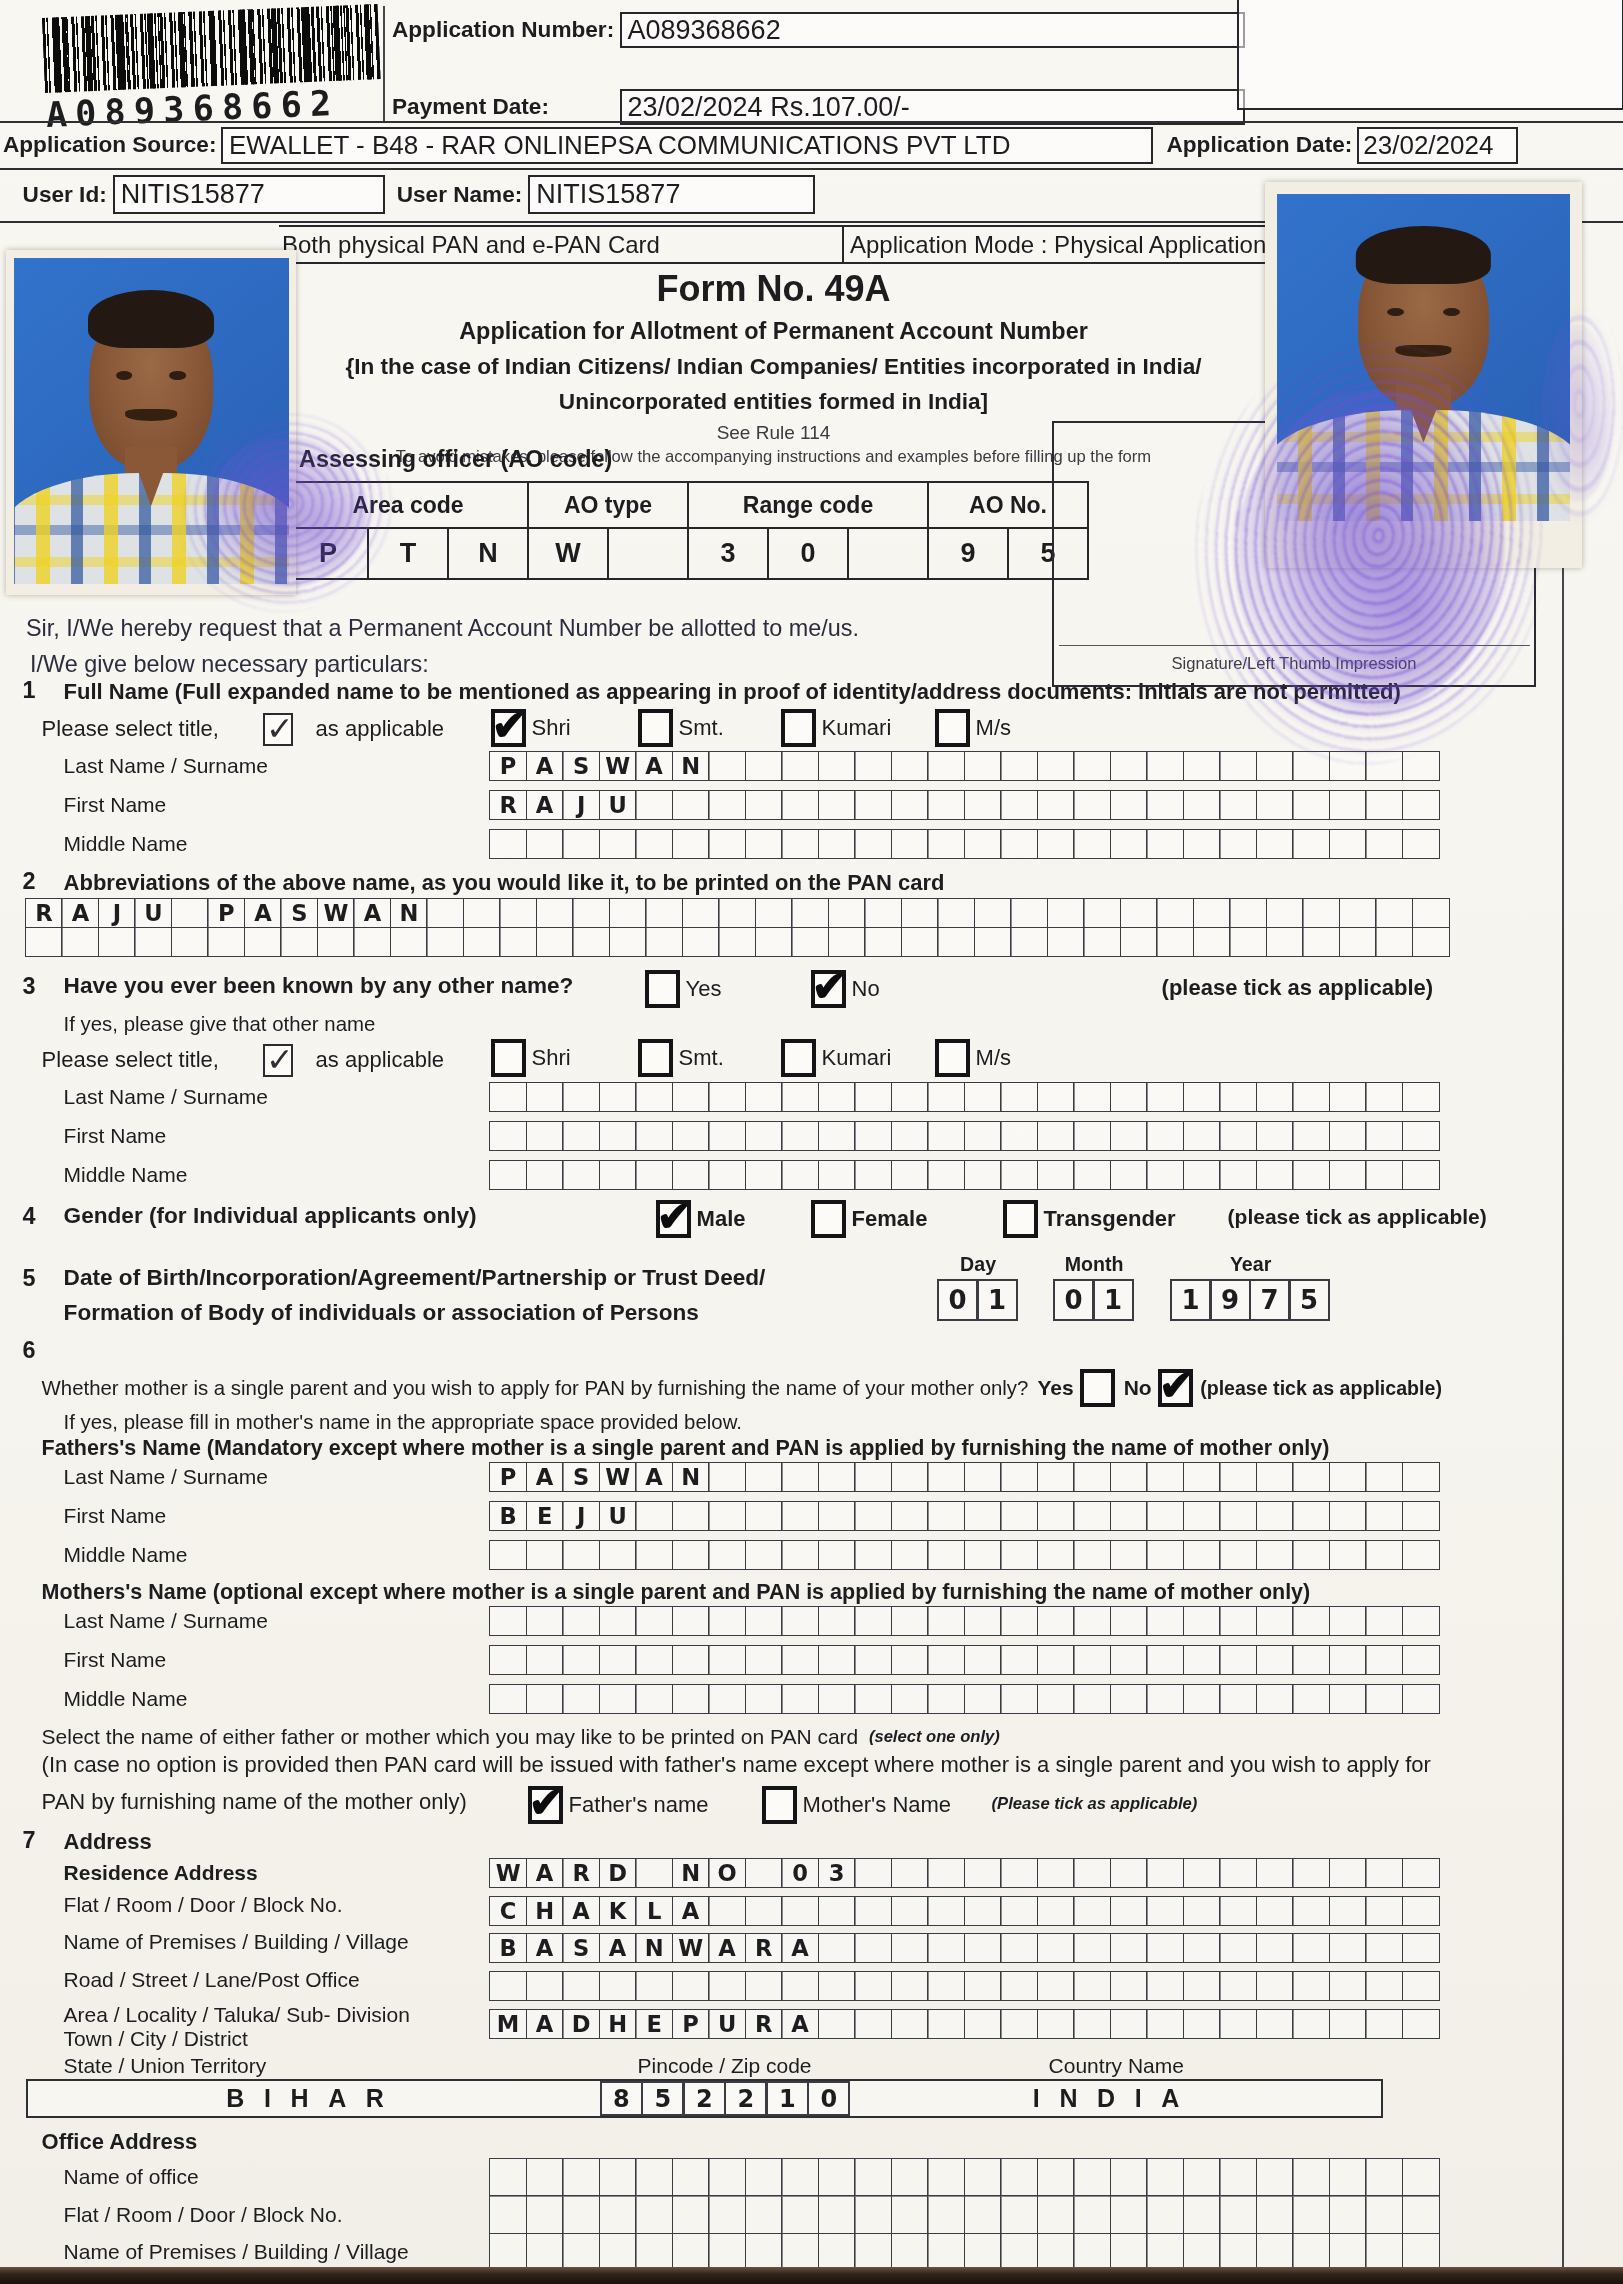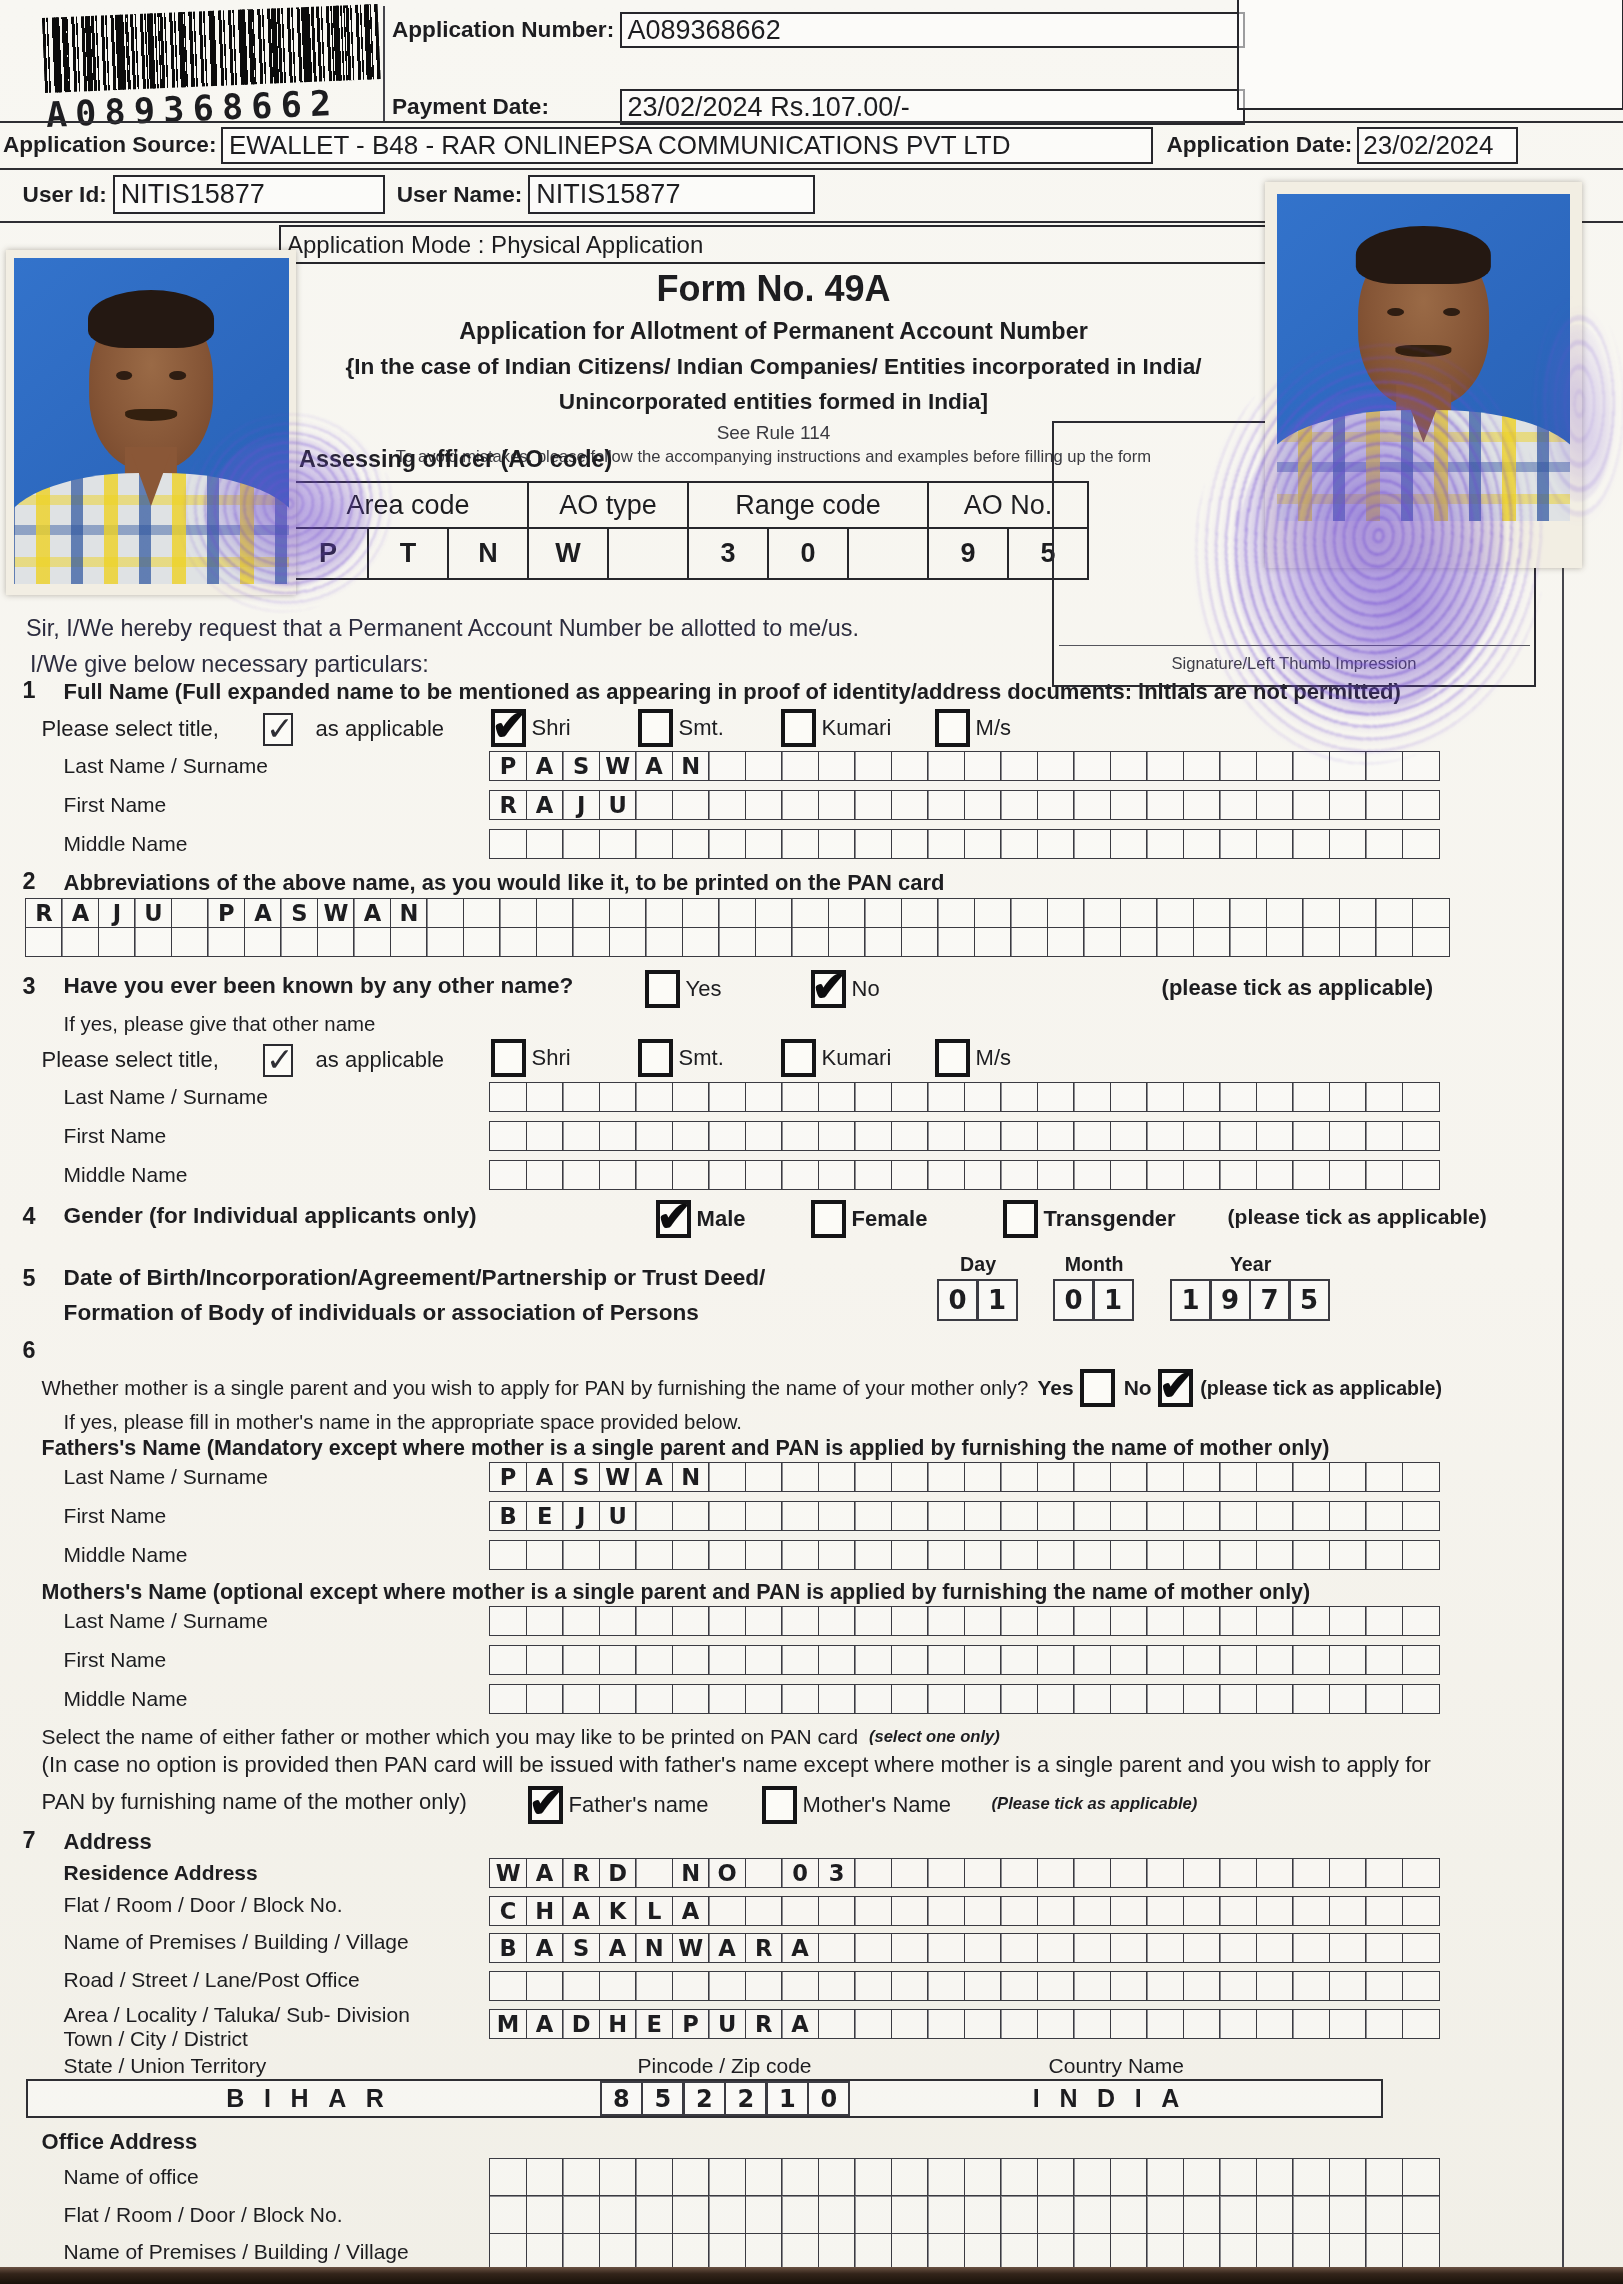--- a/index.html
+++ b/index.html
@@ -41,21 +41,21 @@
   .titleblock{position:absolute;left:287px;top:268px;width:973px;text-align:center;}
   .t-formno{font-size:36px;font-weight:bold;}
   .t-sub{font-size:23.4px;font-weight:bold;margin-top:7.5px;}
   .t-br{font-size:22.6px;font-weight:bold;margin-top:9px;}
   .t-rule{font-size:19px;margin-top:7.5px;color:#3a3a40;}
   .t-note{font-size:16.6px;margin-top:3px;color:#3a3a40;}
   
   .ao-head{position:absolute;left:299px;top:446px;font-size:23.4px;font-weight:bold;}
   .ao-table{position:absolute;left:287px;top:481px;border-collapse:collapse;}
   .ao-table th,.ao-table td{border:2.3px solid #26262b;text-align:center;}
-  .ao-table th{height:42px;font-size:27px;font-weight:normal;}
+  .ao-table th{height:42px;font-size:23px;font-weight:bold;}
   .ao-table td{width:76px;height:47px;font-size:27px;font-weight:bold;}
   
   .sig-box{position:absolute;left:1052px;top:421px;width:480px;height:262px;border:2.3px solid #2a2a30;z-index:2;}
   .sig-line{position:absolute;left:4.5px;right:4.5px;bottom:39px;height:1.5px;background:#55555c;}
   .sig-cap{position:absolute;left:0;right:0;bottom:10.6px;text-align:center;font-size:16.6px;color:#3c3c44;}
   
   .photo{position:absolute;background:#f2eee3;box-shadow:0 0 6px rgba(60,50,30,.35);z-index:3;}
   .photo-l{left:6px;top:250px;width:290px;height:345px;padding:7.5px 7.5px 10.6px 7.5px;box-sizing:border-box;}
   .photo-r{left:1265px;top:182px;width:317px;height:386px;padding:12px 12px 47px 12px;box-sizing:border-box;}
   .photo-inner{position:relative;width:100%;height:100%;overflow:hidden;background:linear-gradient(140deg,#3373cb 0%,#2c67bd 60%,#2a60b2 100%);}
@@ -193,20 +193,21 @@
 
   <div class="row-c">
     <span class="lab1">User Id:</span>
     <span class="val1 box">NITIS15877</span>
     <span class="lab2">User Name:</span>
     <span class="val2 box">NITIS15877</span>
   </div>
   <div class="hl" style="top:221px;"></div>
 
   <div class="row-d">
+    <span class="cell-l">Both physical PAN and e-PAN Card</span>
     <span class="cell-r">Application Mode : Physical Application</span>
   </div>
 
   <div class="titleblock">
     <div class="t-formno">Form No. 49A</div>
     <div class="t-sub">Application for Allotment of Permanent Account Number</div>
     <div class="t-br">{In the case of Indian Citizens/ Indian Companies/ Entities incorporated in India/</div>
     <div class="t-br">Unincorporated entities formed in India]</div>
     <div class="t-rule">See Rule 114</div>
     <div class="t-note">To avoid mistakes, please follow the accompanying instructions and examples before filling up the form</div>

